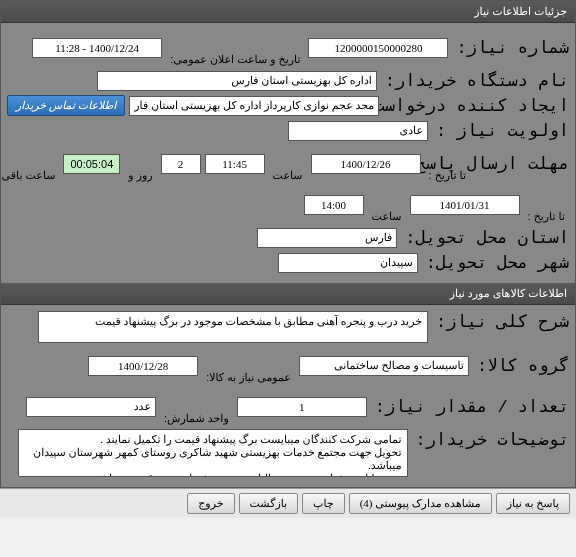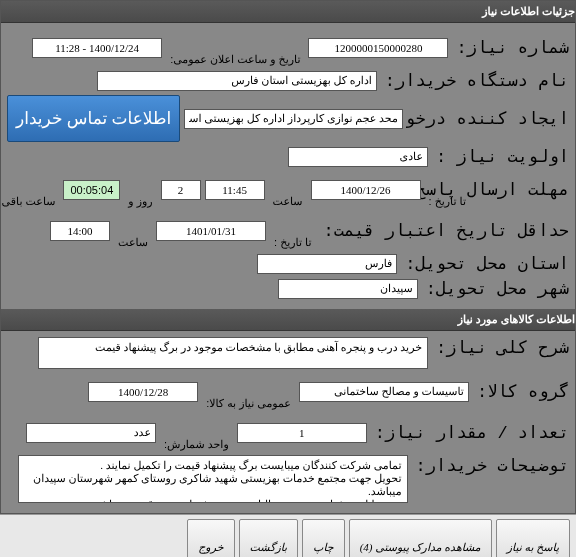--- a/index.html
+++ b/index.html
@@ -10,23 +10,23 @@
     direction: rtl;
     width: 576px;
   }
   .panel {
     background: #888;
     border: 1px solid #555;
   }
   .panel-header {
     background: linear-gradient(to bottom, #5a5a5a, #4a4a4a);
     color: #fff;
-    padding: 4px 0;
-    font-size: 11px;
-    font-weight: bold;
+    padding: 4px 8px;
+    font-size: 11px;
+    font-weight: normal;
     border-bottom: 1px solid #333;
   }
   .panel-body {
     background: #888;
     padding: 6px;
   }
   .row {
     display: flex;
     align-items: center;
     margin-bottom: 4px;
@@ -65,26 +65,27 @@
     font-size: 11px;
     font-family: Tahoma;
     direction: rtl;
     text-align: right;
     resize: none;
   }
   .btn-blue {
     background: linear-gradient(to bottom, #4a90d9, #2e6db3);
     color: #fff;
     border: 1px solid #1a4a7a;
-    padding: 12px 8px;
-    font-size: 17px;
+    padding: 3px 8px;
+    font-size: 11px;
     font-family: Tahoma;
     cursor: pointer;
     border-radius: 2px;
     white-space: nowrap;
+    font-style: italic;
   }
   .countdown {
     background: #c8f0c8;
     border: 1px solid #555;
     padding: 2px 6px;
     font-size: 11px;
     height: 20px;
     display: inline-flex;
     align-items: center;
   }
@@ -92,26 +93,25 @@
     background: #e8e8e8;
     border-top: 1px solid #999;
     padding: 4px 6px;
     display: flex;
     gap: 4px;
     justify-content: flex-start;
   }
   .btn-bottom {
     background: linear-gradient(to bottom, #f8f8f8, #d8d8d8);
     border: 1px solid #888;
-    padding: 21px 10px;
+    padding: 3px 10px;
     font-size: 11px;
     font-family: Tahoma;
     cursor: pointer;
     border-radius: 2px;
-    font-style: italic;
   }
   .w-140 { width: 140px; }
   .w-110 { width: 110px; }
   .w-60 { width: 60px; }
   .w-40 { width: 40px; }
 </style>
 </head>
 <body>
 
 <div class="panel">
@@ -149,21 +149,20 @@
       <input class="input w-110" readonly="" value="1400/12/26" style="">
       <span class="label-sm">ساعت</span>
       <input class="input w-60" readonly="" value="11:45" style="">
       <input class="input w-40" readonly="" value="2" style="">
       <span class="label-sm">روز و</span>
       <span class="countdown">00:05:04</span>
       <span class="label-sm">ساعت باقی مانده</span>
     </div>
 
     <div class="row">
-      <span class="label">حداقل تاریخ اعتبار قیمت:</span>
       <span class="label-sm" style="min-width:auto">تا تاریخ :</span>
       <input class="input w-110" readonly="" value="1401/01/31" style="">
       <span class="label-sm">ساعت</span>
       <input class="input w-60" readonly="" value="14:00" style="">
     </div>
 
     <div class="row">
       <span class="label">استان محل تحویل:</span>
       <input class="input w-140" style="text-align: right;" readonly="" value="فارس">
     </div>

